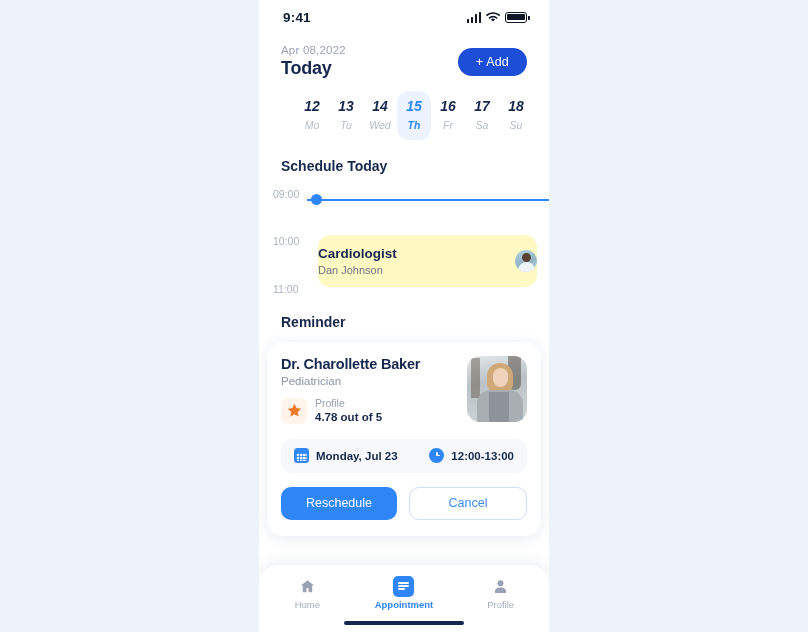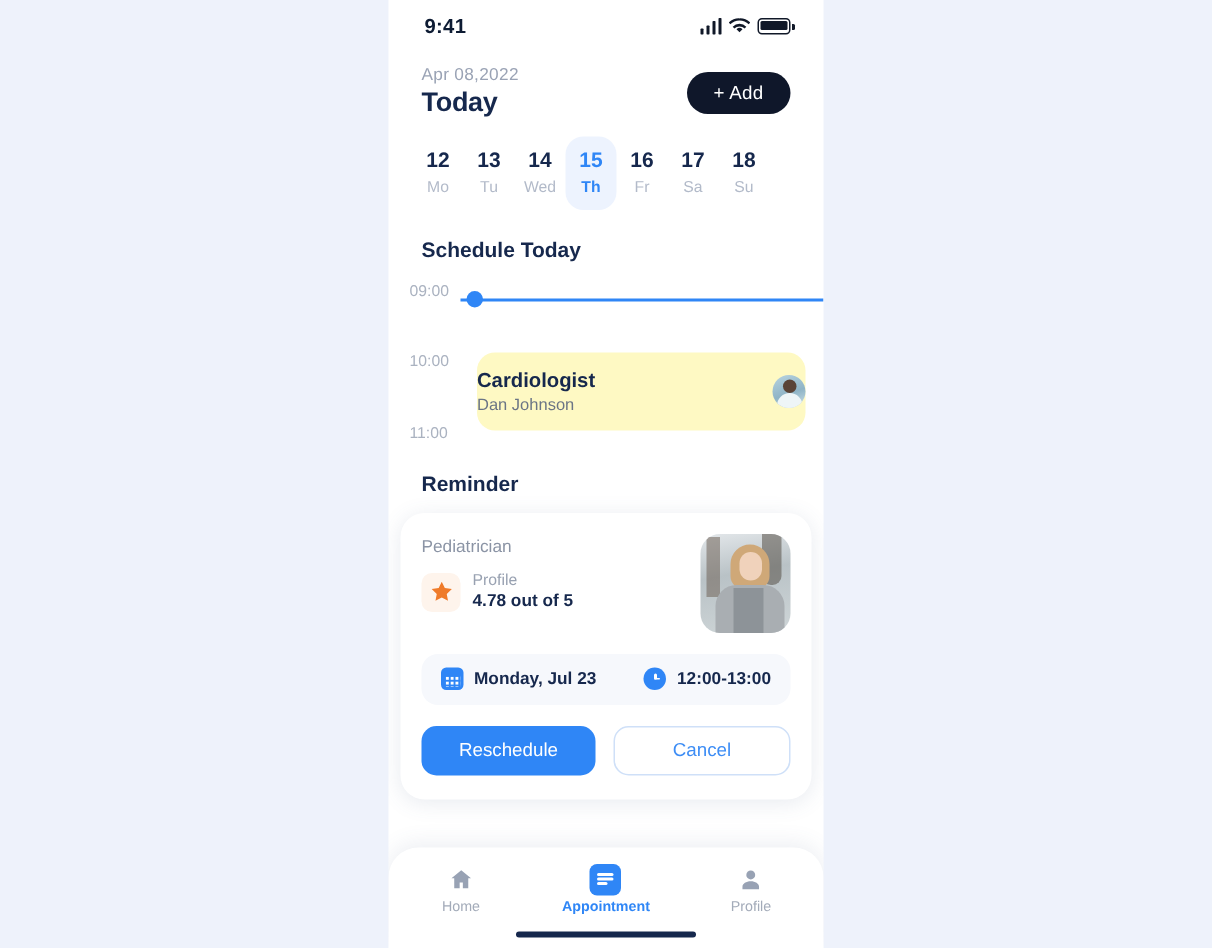--- a/index.html
+++ b/index.html
@@ -76,36 +76,37 @@
     margin-bottom: 2px;
   }
   #header-title {
     font-size: 18px;
     font-weight: bold;
     color: #16284d;
     letter-spacing: -0.2px;
   }
   #add-button {
     margin-top: 4px;
-    background: #0f172a;
+    background: #1d4ed8;
     color: #ffffff;
     border: none;
     border-radius: 16px;
     padding: 7px 18px;
     font-size: 12.5px;
     font-family: "Liberation Sans", sans-serif;
     cursor: pointer;
     letter-spacing: 0.2px;
   }
 
   
   #week-strip {
     display: flex;
-    justify-content: flex-start;
+    justify-content: flex-end;
     padding: 12px 16px 0 16px;
+    font-style: italic;
   }
   .day-cell {
     width: 34px;
     padding: 7px 0 9px 0;
     text-align: center;
     border-radius: 12px;
     cursor: pointer;
   }
   .day-cell.active { background: #edf3fe; }
   .day-num {
@@ -454,20 +455,21 @@
     </div>
   </div>
 
   <div id="reminder-section">
     <div class="section-title" style="padding:0">Reminder</div>
   </div>
 
   <div id="reminder-card">
     <div id="doctor-row">
       <div>
+        <div id="doctor-name">Dr. Charollette Baker</div>
         <div id="doctor-specialty">Pediatrician</div>
         <div id="rating-row">
           <div id="star-badge">
             <svg viewBox="0 0 24 24">
                 <path d="M12 2.5l2.9 6 6.6.9-4.8 4.6 1.2 6.5L12 17.4l-5.9 3.1 1.2-6.5L2.5 9.4l6.6-.9z" fill="#ef7b2a"></path>
               </svg>
           </div>
           <div>
             <div id="rating-label">Profile</div>
             <div id="rating-value">4.78 out of 5</div>

